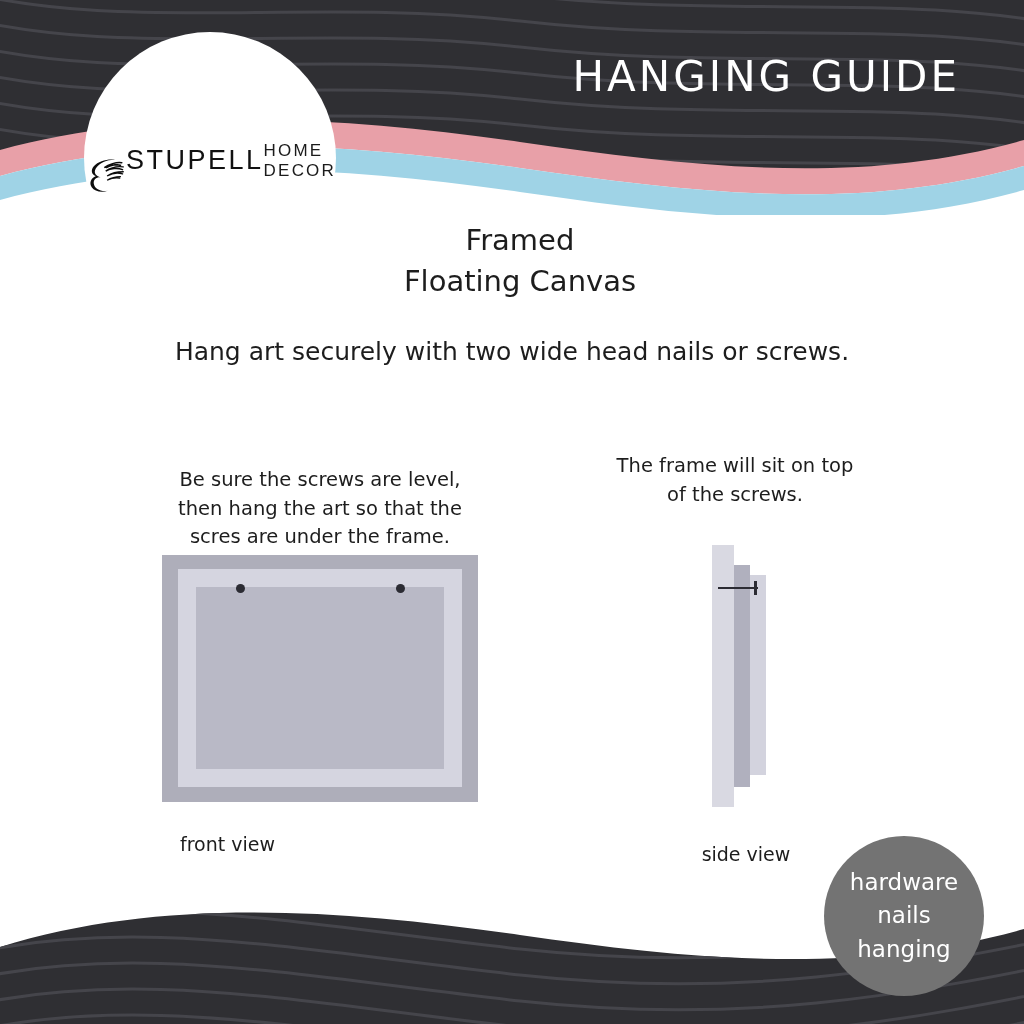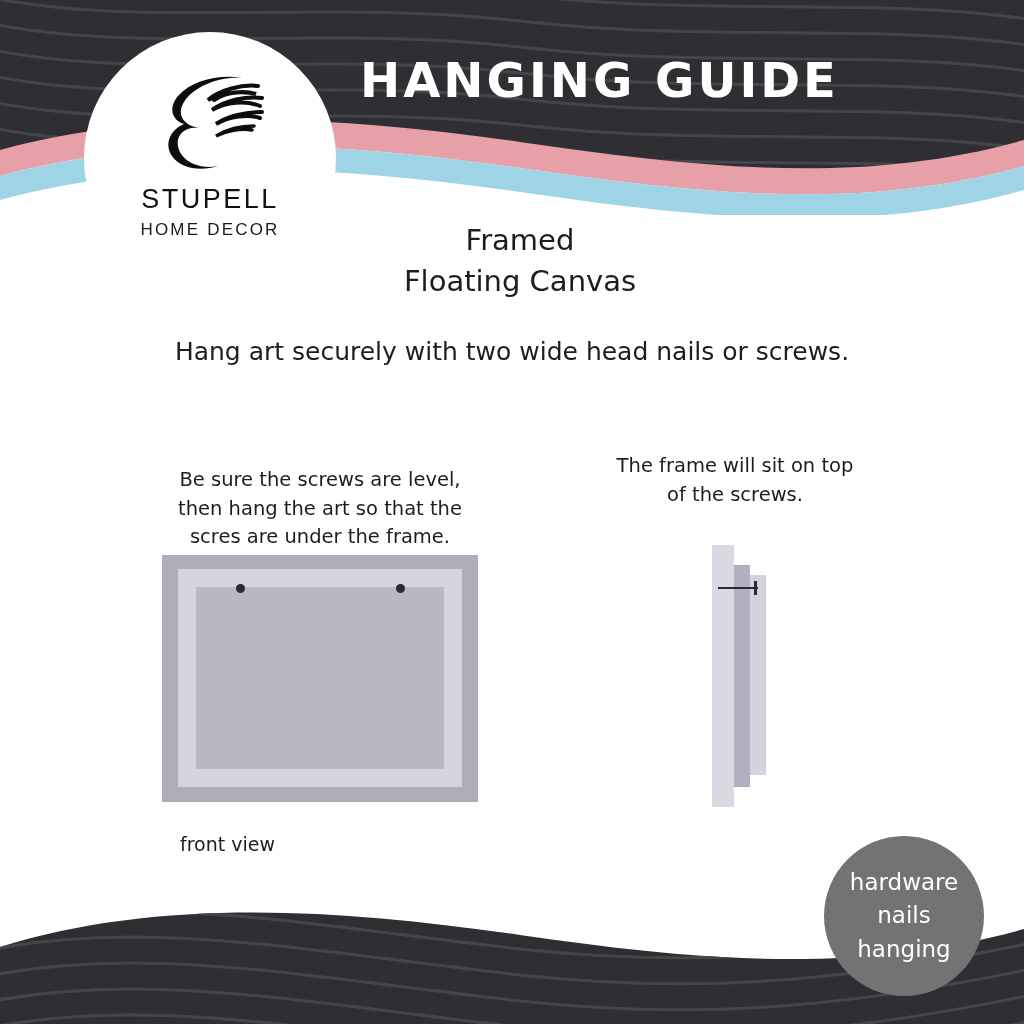--- a/index.html
+++ b/index.html
@@ -37,21 +37,21 @@
   .logo-circle {
     position: absolute;
     left: 84px;
     top: 32px;
     width: 252px;
     height: 252px;
     border-radius: 50%;
     background: #ffffff;
     z-index: 5;
     display: flex;
-    flex-direction: column;
+    flex-direction: row;
     align-items: center;
     justify-content: flex-start;
   }
   .logo-mark {
     margin-top: 36px;
     width: 120px;
     height: 112px;
   }
   .logo-name {
     font-family: "Liberation Sans", sans-serif;
@@ -68,25 +68,25 @@
     color: #1b1b1b;
     margin-top: 5px;
   }
 
   
   .header-title {
     position: absolute;
     left: 360px;
     top: 52px;
     width: 600px;
-    text-align: left;
+    text-align: right;
     color: #ffffff;
     font-family: "DejaVu Sans", sans-serif;
-    font-size: 48px;
-    font-weight: bold;
+    font-size: 42px;
+    font-weight: normal;
     letter-spacing: 3px;
     z-index: 6;
   }
 
   
   .product-title {
     position: absolute;
     left: 330px;
     top: 220px;
     width: 380px;
@@ -324,20 +324,21 @@
   </div>
   <div class="caption-front">front view</div>
 
   <div class="side-figure">
     <div class="side-wall"></div>
     <div class="side-canvas"></div>
     <div class="side-frame"></div>
     <div class="side-screw"></div>
     <div class="side-screw-head"></div>
   </div>
+  <div class="caption-side">side view</div>
 
   <div class="badge">
     <div>hardware</div>
     <div>nails</div>
     <div>hanging</div>
   </div>
 
   <div class="band-bottom">
     <svg width="1024" height="135" viewBox="0 0 1024 135" xmlns="http://www.w3.org/2000/svg">
       <defs>

